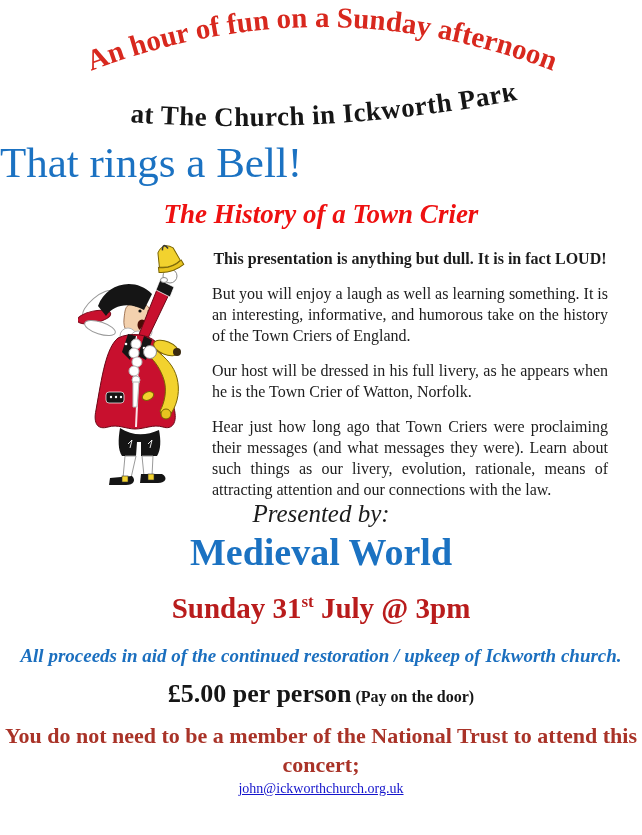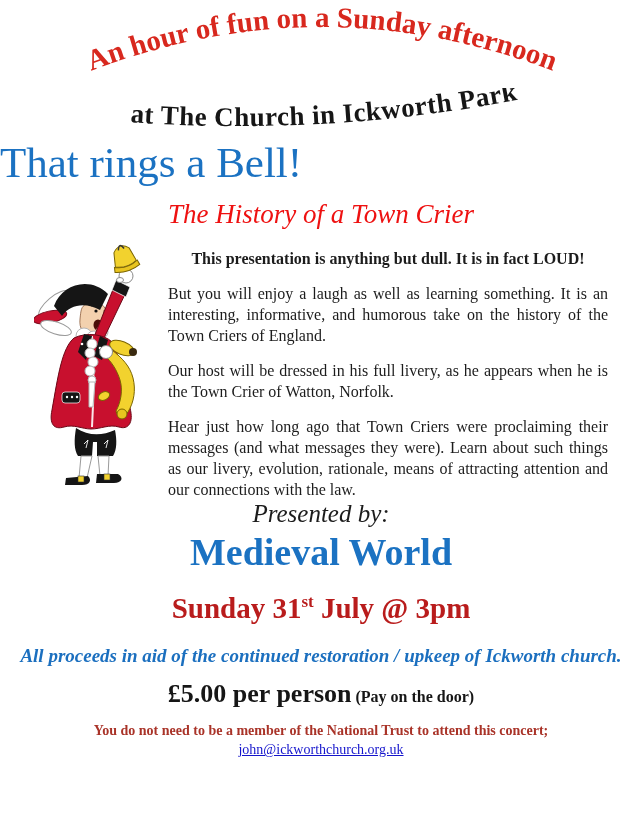--- a/index.html
+++ b/index.html
@@ -13,39 +13,39 @@
   }
   .arc-svg{display:block;margin:0 auto;}
   .arc-top-text{font-family:"Liberation Serif", serif;font-weight:bold;font-size:29px;fill:#d8281e;}
   .arc-loc-text{font-family:"Liberation Serif", serif;font-weight:bold;font-size:27px;fill:#161616;letter-spacing:0.5px;}
   .title{
     margin:0 0 0 0;text-align:left;
     font-size:43px;font-weight:normal;color:#1b72c2;line-height:1.08;
   }
   .subtitle{
     margin:13px 0 0 0;text-align:center;
-    font-size:27px;font-weight:normal;font-style:italic;color:#ee1111;
+    font-size:27px;font-weight:bold;font-style:italic;color:#ee1111;
   }
   .content-row{
     display:flex;align-items:flex-start;
-    margin-top:14px;padding:0 34px 0 34px;
+    margin-top:14px;padding:0 34px 0 34px;margin-left:44px;
   }
   .crier-wrap{flex:none;width:120px;}
   .body-text{flex:1;padding-left:14px;font-size:16px;line-height:21px;}
   .body-intro{font-weight:bold;text-align:center;margin:4px 0 0 0;}
   .body-para{text-align:justify;margin:14px 0 0 0;}
   .presented{text-align:center;font-style:italic;font-size:25px;}
   .org{margin-top:2px;text-align:center;font-size:38px;font-weight:bold;color:#1b72c2;}
   .date-line{margin-top:18px;text-align:center;font-size:29px;font-weight:bold;color:#b91c1c;}
   .date-line sup{font-size:17px;}
   .proceeds{margin-top:20px;text-align:center;font-size:19px;font-weight:bold;font-style:italic;color:#1b6fbf;}
   .price-line{margin-top:12px;text-align:center;font-weight:bold;color:#161616;}
   .price-main{font-size:26px;}
   .price-note{font-size:16px;}
-  .nt-note{margin-top:13px;text-align:center;font-size:14px;font-weight:bold;color:#a93328;line-height:1.28;}
+  .nt-note{margin-top:13px;text-align:center;font-size:22px;font-weight:bold;color:#a93328;line-height:1.28;}
   .email-line{margin-top:2px;text-align:center;font-size:14px;}
   .email-line a{color:#1414cc;text-decoration:underline;}
 </style>
 </head>
 <body>
 
 <div class="flyer">
 
   <svg class="arc-svg" width="642" height="88" viewBox="0 0 642 88">
     <defs>

